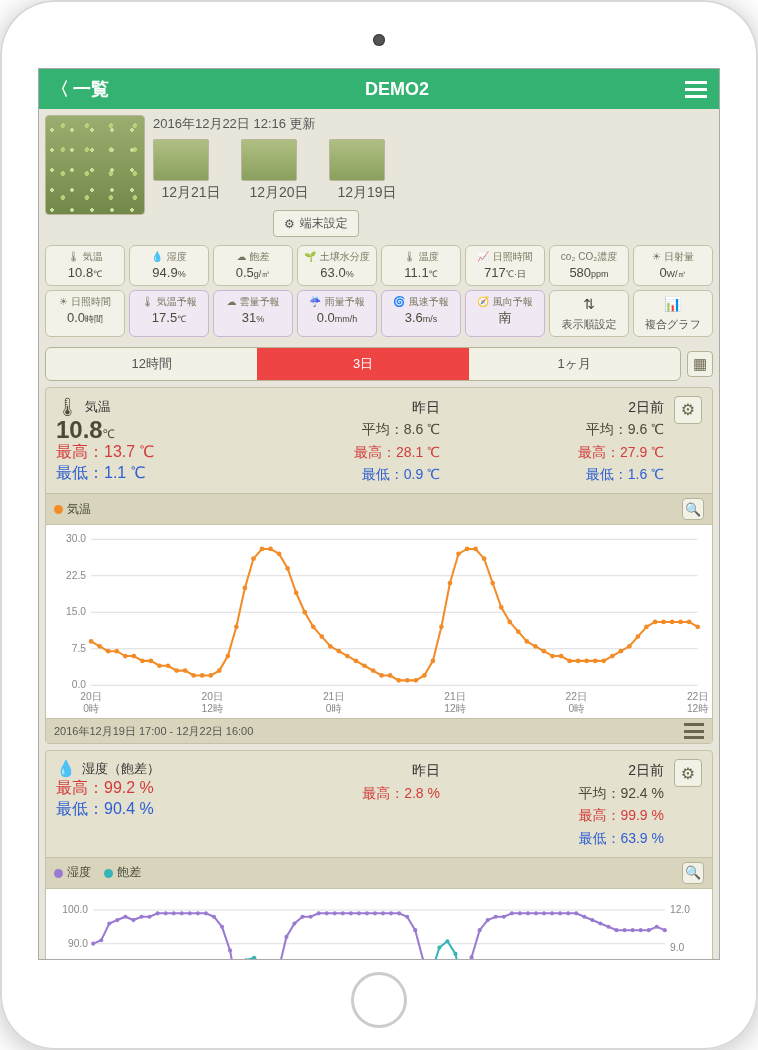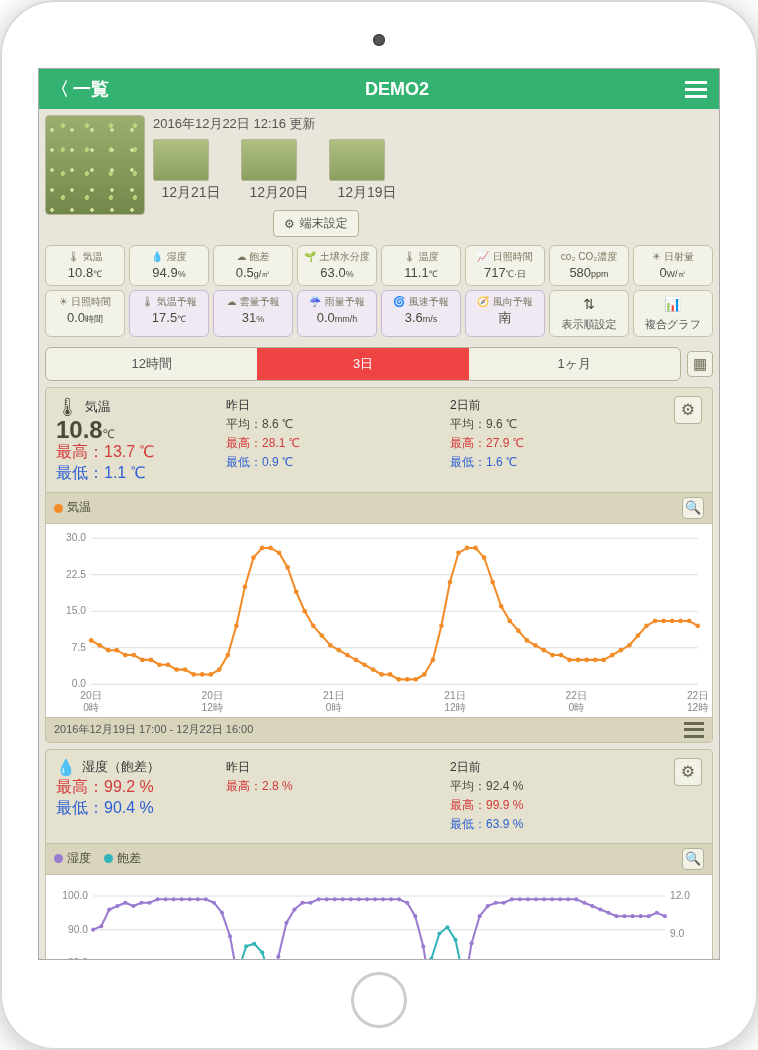--- a/index.html
+++ b/index.html
@@ -52,21 +52,21 @@
   .cal-ic{width:26px;height:26px;border:1px solid #b5b29a;background:#f2f1e6;border-radius:4px;display:flex;align-items:center;justify-content:center;font-size:15px;color:#6a6750;}
   
   .panel{background:#e4e1ce;border:1px solid #c5c2aa;border-radius:4px;margin-bottom:6px;}
   .panel-head{display:flex;padding:8px 10px;gap:10px;align-items:flex-start;}
   .ph-left{flex:0 0 160px;}
   .ph-left .jp{font-size:13px;color:#333;}
   .ph-left .big{font-size:24px;font-weight:700;color:#4a4a3a;line-height:1;}
   .ph-left .big .u{font-size:12px;font-weight:400;}
   .ph-left .hi{font-size:16px;}
   .hi .max{color:#d23c3c;} .hi .min{color:#2e5fd4;}
-  .ph-col{flex:1;font-size:12px;line-height:1.6;}
+  .ph-col{flex:1;font-size:14px;line-height:1.6;text-align:right;}
   .ph-col .t{color:#333;}
   .gear{width:28px;height:28px;border:1px solid #b5b29a;background:#f2f1e6;border-radius:4px;display:flex;align-items:center;justify-content:center;color:#6a6750;font-size:16px;flex-shrink:0;}
   .chart-bar{background:#d9d5bd;display:flex;align-items:center;justify-content:space-between;padding:4px 8px;font-size:12px;border-top:1px solid #c5c2aa;border-bottom:1px solid #c5c2aa;}
   .chart-bar .dot{width:9px;height:9px;border-radius:50%;display:inline-block;margin-right:4px;vertical-align:middle;}
   .chart-area{background:#fff;padding:6px 4px 2px;}
   svg{display:block;width:100%;}
   .footer-bar{background:#d9d5bd;display:flex;justify-content:space-between;align-items:center;padding:4px 8px;font-size:11px;color:#555;border-top:1px solid #c5c2aa;}
   .listic{width:20px;height:16px;display:flex;flex-direction:column;justify-content:space-between;}
   .listic span{height:3px;background:#6a6750;display:block;}
   .mag{width:22px;height:22px;border:1px solid #b5b29a;background:#f2f1e6;border-radius:4px;display:flex;align-items:center;justify-content:center;font-size:13px;color:#6a6750;}

